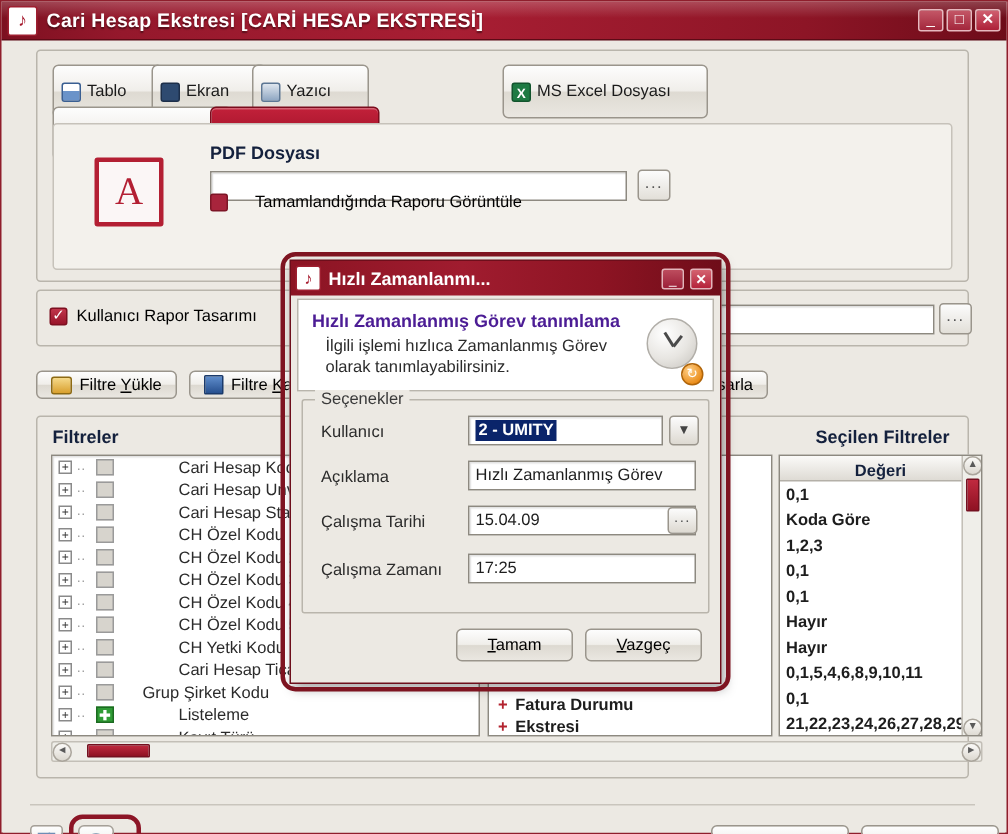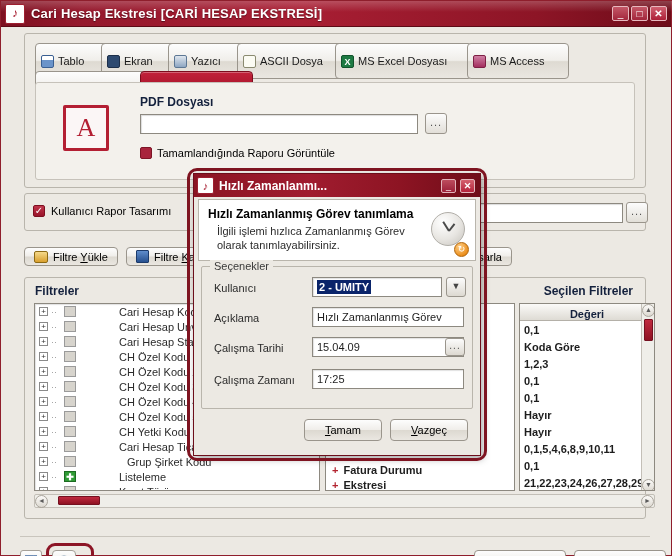--- a/index.html
+++ b/index.html
@@ -105,21 +105,21 @@
     border:1px solid #8d8980; background:#fff;
     box-shadow: inset 1px 1px 1px rgba(0,0,0,.14);
     font-family:"Liberation Sans",sans-serif; font-size:11px; padding:0 3px;
   }
   #pdf-browse {
     position:absolute; left:389px; top:30px; width:22px; height:21px;
     background:linear-gradient(to bottom,#fcfcfc,#e2dfd8);
     border:1px solid #9a958c; border-radius:3px; cursor:pointer;
     text-align:center; line-height:17px; color:#555; letter-spacing:1px;
   }
-  #pdf-check { position:absolute; left:104px; top:64px; display:flex; align-items:center; gap:5px; }
+  #pdf-check { position:absolute; left:104px; top:46px; display:flex; align-items:center; gap:18px; }
   .cbx { width:12px; height:12px; border:1px solid #8a8a8a; background:#fff; border-radius:2px; }
   .cbx.checked { background:linear-gradient(to bottom,#c0354b,#99142a); border-color:#7d0f20;
                  color:#fff; font-size:10px; line-height:10px; text-align:center; }
   .cbx.square-red { background:#a8243c; border-color:#7d1526; }
 
   
   #design-box { left:22px; top:165px; width:622px; height:38px; }
   #design-check { position:absolute; left:8px; top:11px; display:flex; align-items:center; gap:6px; font-size:11px; }
   #design-input {
     position:absolute; left:380px; top:9px; width:218px; height:20px;
@@ -263,21 +263,21 @@
     width:15px;height:14px;border:1px solid #e3b5bb;border-radius:2px;
     background:linear-gradient(to bottom,#bd4d5e,#9c2038);
     color:#fff;font-size:9px;line-height:12px;text-align:center;cursor:pointer;
   }
   .dlg-wbtn.close { background:linear-gradient(to bottom,#d4626f,#b5233b); font-weight:bold; }
 
   #dlg-header {
     position:absolute; left:4px; top:25px; width:278px; height:62px;
     background:#fff; border:1px solid #b9b5ac;
   }
-  #dlg-h1 { position:absolute; left:9px; top:7px; font-weight:bold; font-size:12px; color:#000000; }
+  #dlg-h1 { position:absolute; left:9px; top:7px; font-weight:bold; font-size:12px; color:#4c1d95; }
   #dlg-h2 { position:absolute; left:18px; top:24px; width:212px; font-size:11px; color:#2b2b2b; line-height:14px;}
   #dlg-clock {
     position:absolute; right:10px; top:12px; width:34px; height:34px;
     border-radius:50%;
     background: radial-gradient(circle at 35% 30%, #ffffff 0%, #e7e5e1 55%, #c6c3bd 100%);
     border:1px solid #b1aea8;
   }
   #dlg-clock .hand { position:absolute; background:#4a4a4a; }
   #dlg-clock .h1 { left:16px; top:7px; width:2px; height:11px; transform:rotate(-32deg); transform-origin: bottom center;}
   #dlg-clock .h2 { left:16px; top:9px; width:2px; height:9px; transform:rotate(38deg); transform-origin: bottom center;}
@@ -348,31 +348,23 @@
         <span>Tablo</span>
       </div>
       <div class="xbtn" style="left:76px; top:9px;">
         <span class="ic ic-screen"></span>
         <span>Ekran</span>
       </div>
       <div class="xbtn" style="left:143px; top:9px;">
         <span class="ic ic-printer"></span>
         <span>Yazıcı</span>
       </div>
-      <div class="xbtn" style="left:212px; top:9px;">
-        <span class="ic ic-ascii"></span>
-        <span>ASCII Dosya</span>
-      </div>
       <div class="xbtn" style="left:310px; top:9px;">
         <span class="ic ic-excel">X</span>
         <span>MS Excel Dosyası</span>
-      </div>
-      <div class="xbtn" style="left:442px; top:9px;">
-        <span class="ic ic-access"></span>
-        <span>MS Access</span>
       </div>
       <div class="xbtn" style="left:10px; top:37px;">
         <span class="ic ic-html"></span>
         <span>HTML Dosyası</span>
       </div>
       <div class="xbtn active" style="left:115px; top:37px;">
         <span class="ic ic-pdf">A</span>
         <span>PDF Dosyası</span>
       </div>
 
@@ -473,21 +465,21 @@
             <div class="tree-row">
               <span class="tree-exp">+</span>
               <span class="tree-dots">··</span>
               <span class="tree-box"></span>
               <span style="margin-left: 40px;">Cari Hesap Ticari İşlem</span>
             </div>
             <div class="tree-row">
               <span class="tree-exp">+</span>
               <span class="tree-dots">··</span>
               <span class="tree-box"></span>
-              <span style="margin-left: 48px;">Grup Şirket Kodu</span>
+              <span style="margin-left: 16px;">Grup Şirket Kodu</span>
             </div>
             <div class="tree-row">
               <span class="tree-exp">+</span>
               <span class="tree-dots">··</span>
               <span class="tree-box green">✚</span>
               <span style="margin-left: 40px;">Listeleme</span>
             </div>
             <div class="tree-row">
               <span class="tree-exp">+</span>
               <span class="tree-dots">··</span>

